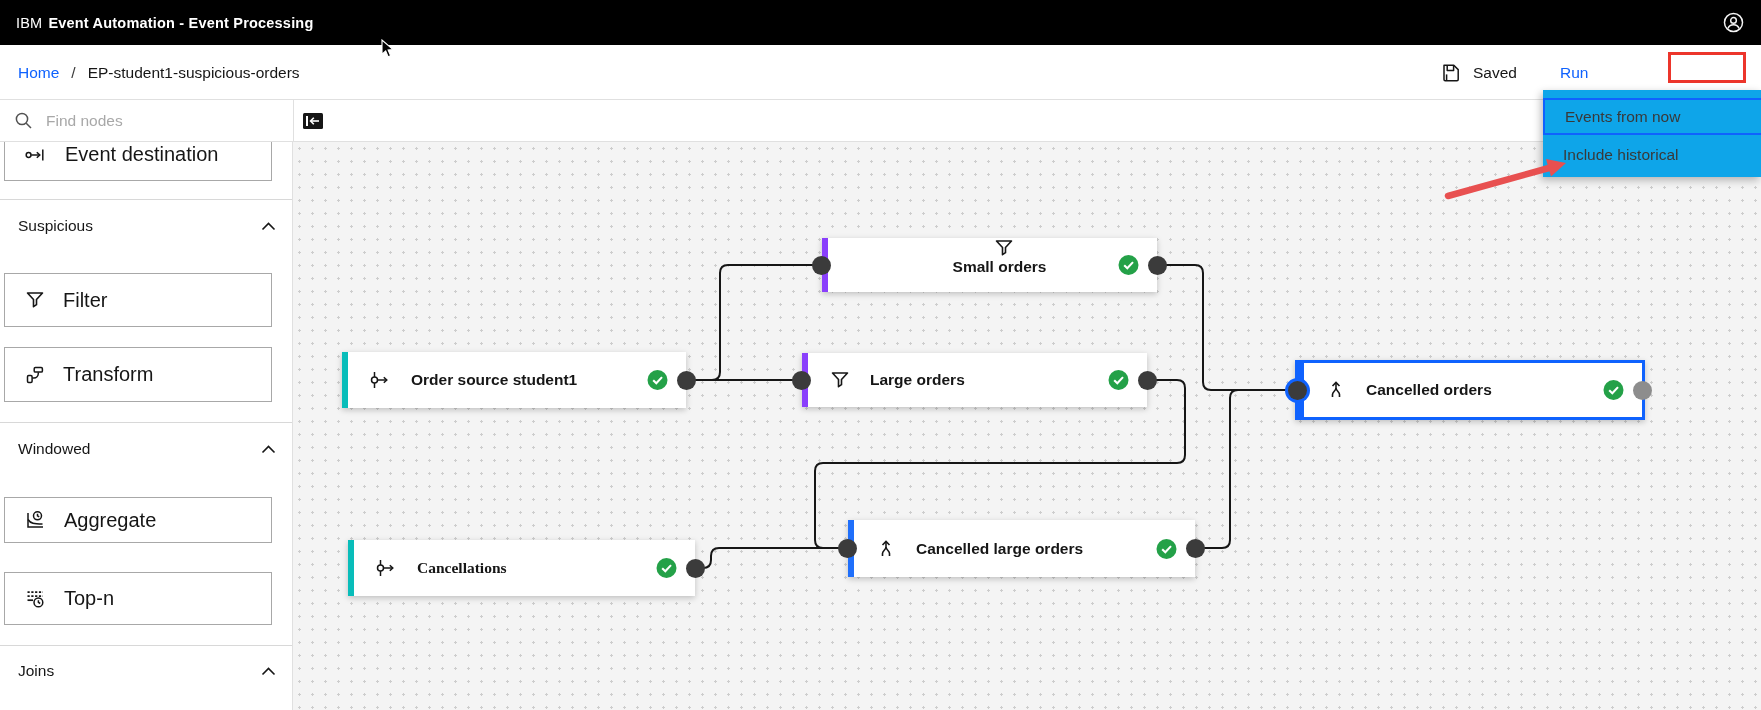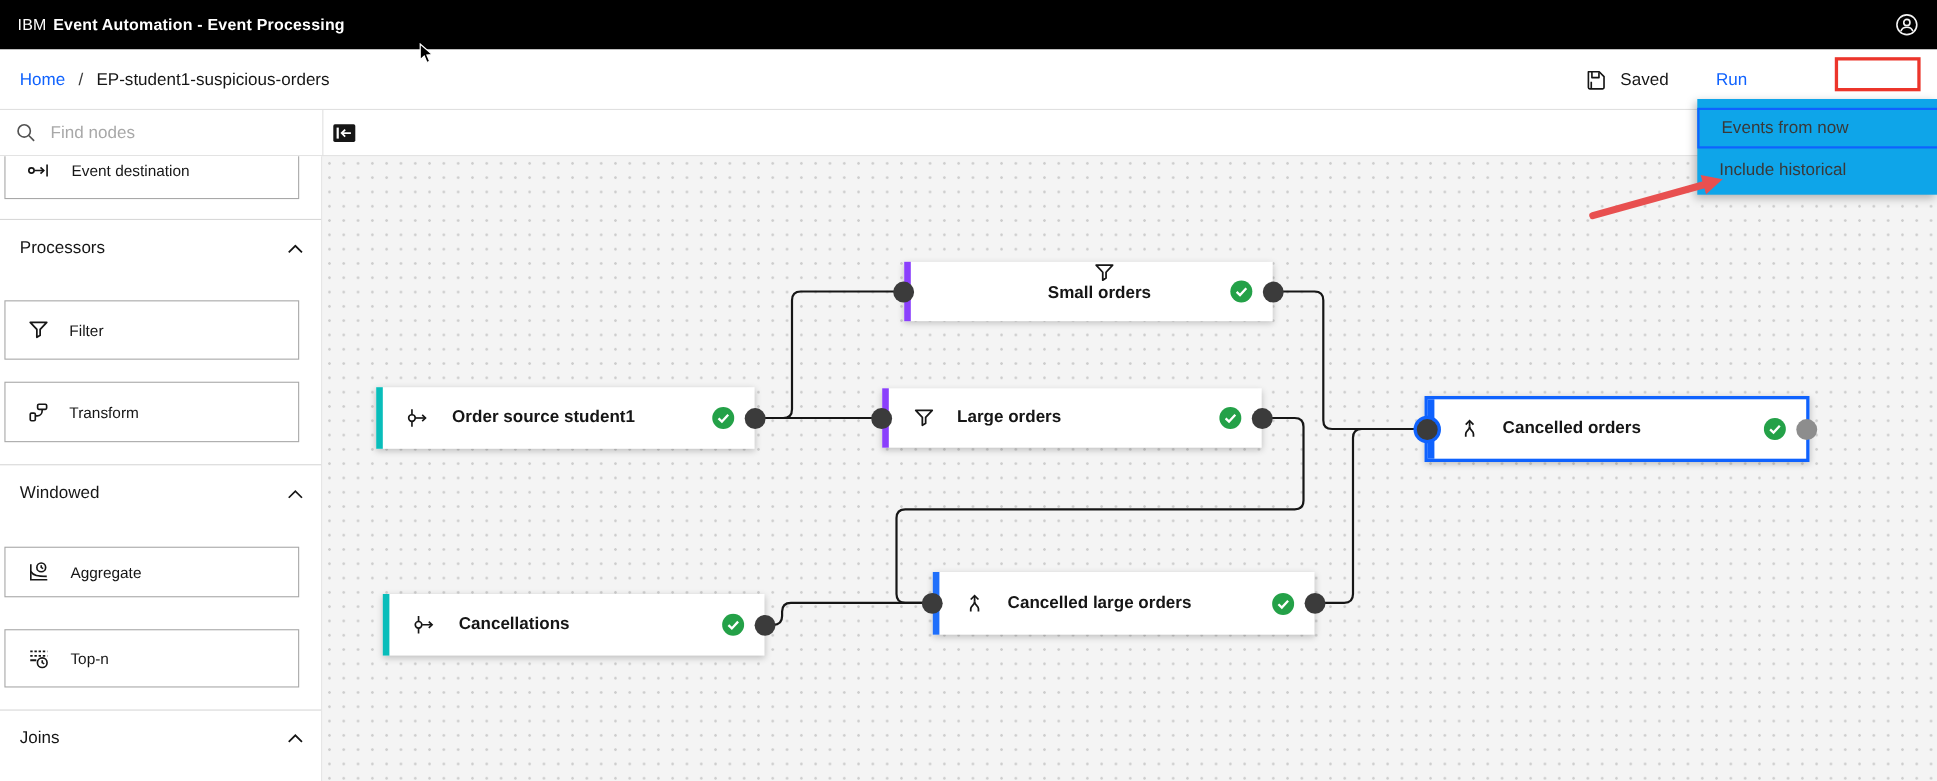--- a/index.html
+++ b/index.html
@@ -35,21 +35,21 @@
   .find-input::placeholder{color:#a8a8a8;}
   .row-divider{position:absolute;left:293px;top:0;width:1px;height:42px;background:#e0e0e0;}
   .collapse-btn{position:absolute;left:302px;top:12px;cursor:pointer;line-height:0;}
 
   
   .palette{position:absolute;left:0;top:142px;width:293px;height:568px;background:#fff;
            border-right:1px solid #e0e0e0;box-sizing:border-box;overflow:hidden;z-index:3;}
   .card{position:absolute;left:4px;width:268px;background:#fff;border:1px solid #a8a8a8;
         box-sizing:border-box;display:flex;align-items:center;cursor:grab;}
   .card .c-icon{margin-left:20px;line-height:0;}
-  .card .c-label{margin-left:18px;font-size:14px;color:#161616;}
+  .card .c-label{margin-left:18px;font-size:20px;color:#161616;}
   .pal-divider{position:absolute;left:0;width:293px;height:1px;background:#d8d8d8;}
   .section-h{position:absolute;left:18px;width:258px;font-size:15.5px;color:#161616;cursor:pointer;
              display:flex;align-items:center;justify-content:space-between;}
 
   
   .canvas{position:absolute;left:293px;top:142px;width:1468px;height:568px;background-color:#f4f4f4;
           background-image:radial-gradient(#cdcdcd 1.1px,transparent 1.3px);background-size:13px 13px;z-index:0;}
   .edges{position:absolute;left:0;top:0;width:1761px;height:710px;z-index:1;pointer-events:none;}
   .edges path{pointer-events:stroke;}
 
@@ -153,21 +153,21 @@
             <polyline points="11.8,7.2 14.8,10 11.8,12.8"></polyline>
             <line x1="17.8" y1="4.5" x2="17.8" y2="15.5"></line>
           </svg>
       </span>
       <span class="c-label">Event destination</span>
     </div>
 
     <div class="pal-divider" style="top:57px;"></div>
 
     <div class="section-h" style="top:75px;">
-      <span>Processors</span>
+      <span>Suspicious</span>
       <span style="line-height:0;"><svg width="15" height="9" viewBox="0 0 15 9">
             <polyline points="1.5,7.5 7.5,1.5 13.5,7.5" fill="none" stroke="#161616" stroke-width="1.6"></polyline>
           </svg></span>
     </div>
 
     <div class="card" style="top:131px;height:54px;">
       <span class="c-icon">
         <svg width="20" height="20" viewBox="0 0 20 20">
             <path d="M2.5,3 H17.5 L11.5,9.5 V14.7 L8.5,16.7 V9.5 Z" fill="none" stroke="#161616" stroke-width="1.6" stroke-linejoin="round"></path>
           </svg>
@@ -292,21 +292,21 @@
     <span class="badge">
       <svg width="21" height="21" viewBox="0 0 21 21">
           <circle cx="10.5" cy="10.5" r="10" fill="#24a148"></circle>
           <polyline points="6.2,10.8 9.3,13.8 15,7.6" fill="none" stroke="#fff" stroke-width="2.1"></polyline>
         </svg>
     </span>
     <span class="port port-in"></span>
     <span class="port port-out"></span>
   </div>
 
-  <div class="node" style="left:348px;top:540px;width:347px;height:56px;">
+  <div class="node" style="left:348px;top:540px;width:347px;height:56px;font-family:Liberation Serif, serif;">
     <span class="accent" style="background:#08bdba;"></span>
     <span class="n-icon">
       <svg width="21" height="20" viewBox="0 0 21 20" fill="none" stroke="#161616" stroke-width="1.5">
           <line x1="4.5" y1="2" x2="4.5" y2="18"></line>
           <circle cx="4.5" cy="10" r="3" fill="#fff"></circle>
           <line x1="7.8" y1="10" x2="16.6" y2="10"></line>
           <polyline points="13.8,7.2 16.8,10 13.8,12.8"></polyline>
         </svg>
     </span>
     <span class="n-label">Cancellations</span>

